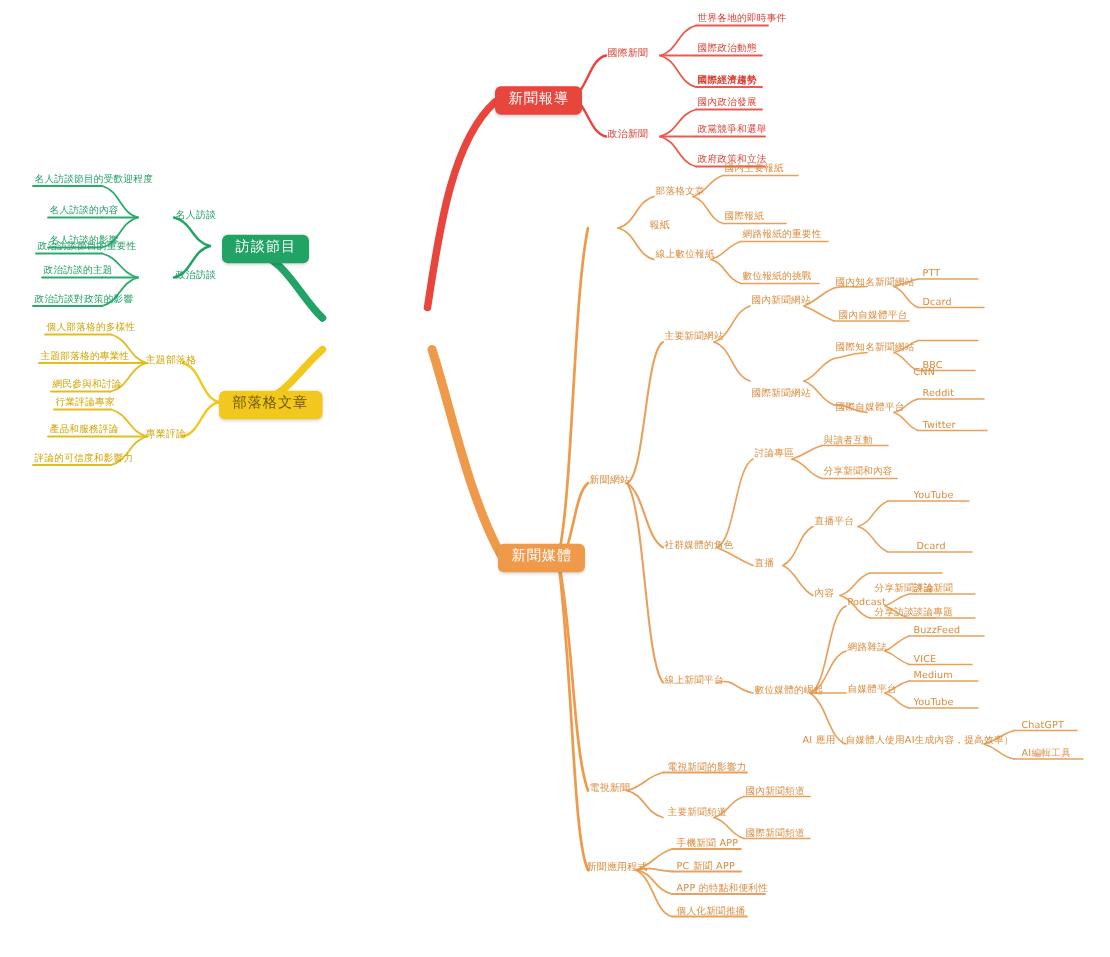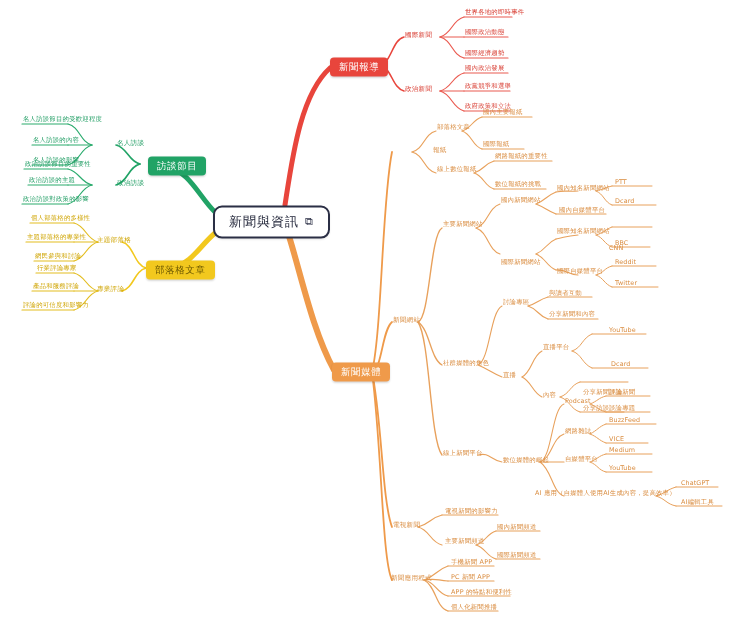--- a/index.html
+++ b/index.html
@@ -223,33 +223,29 @@
       <path d="M424,580 C436,578 436,580 448,581" stroke="#e8a15c" stroke-width="1.2"></path>
       <path d="M424,580 C436,582 436,593 448,596" stroke="#e8a15c" stroke-width="1.2"></path>
       <path d="M424,580 C436,586 436,608 448,611" stroke="#e8a15c" stroke-width="1.2"></path>
       <path d="M448,566 H494" stroke="#e8a15c" stroke-width="1.2"></path>
       <path d="M448,581 H494" stroke="#e8a15c" stroke-width="1.2"></path>
       <path d="M448,596 H510" stroke="#e8a15c" stroke-width="1.2"></path>
       <path d="M448,611 H498" stroke="#e8a15c" stroke-width="1.2"></path>
     </g>
   </svg>
 
-  <div class="node root" style="left:213px;top:222px;">
-    <span>新聞與資訊</span>
-    <span class="glyph">⧉</span>
-  </div>
 
   <div class="node main red" style="left:330px;top:67px;">
     <span>新聞報導</span>
   </div>
 
   <div class="node lbl l2 c-red" style="left:404px;top:37px;"><span>國際新聞</span></div>
   <div class="node lbl c-red" style="left:464px;top:14px;"><span>世界各地的即時事件</span></div>
   <div class="node lbl c-red" style="left:464px;top:34px;"><span>國際政治動態</span></div>
-  <div class="node lbl c-red" style="left:464px;top:55px;"><span>國際經濟趨勢</span></div>
+  <div class="node lbl c-red" style="left:464px;top:55px;font-weight:bold;"><span>國際經濟趨勢</span></div>
 
   <div class="node lbl l2 c-red" style="left:404px;top:91px;"><span>政治新聞</span></div>
   <div class="node lbl c-red" style="left:464px;top:70px;"><span>國內政治發展</span></div>
   <div class="node lbl c-red" style="left:464px;top:88px;"><span>政黨競爭和選舉</span></div>
   <div class="node lbl c-red" style="left:464px;top:108px;"><span>政府政策和立法</span></div>
 
   <div class="node main green" style="left:148px;top:166px;">
     <span>訪談節目</span>
   </div>
 

